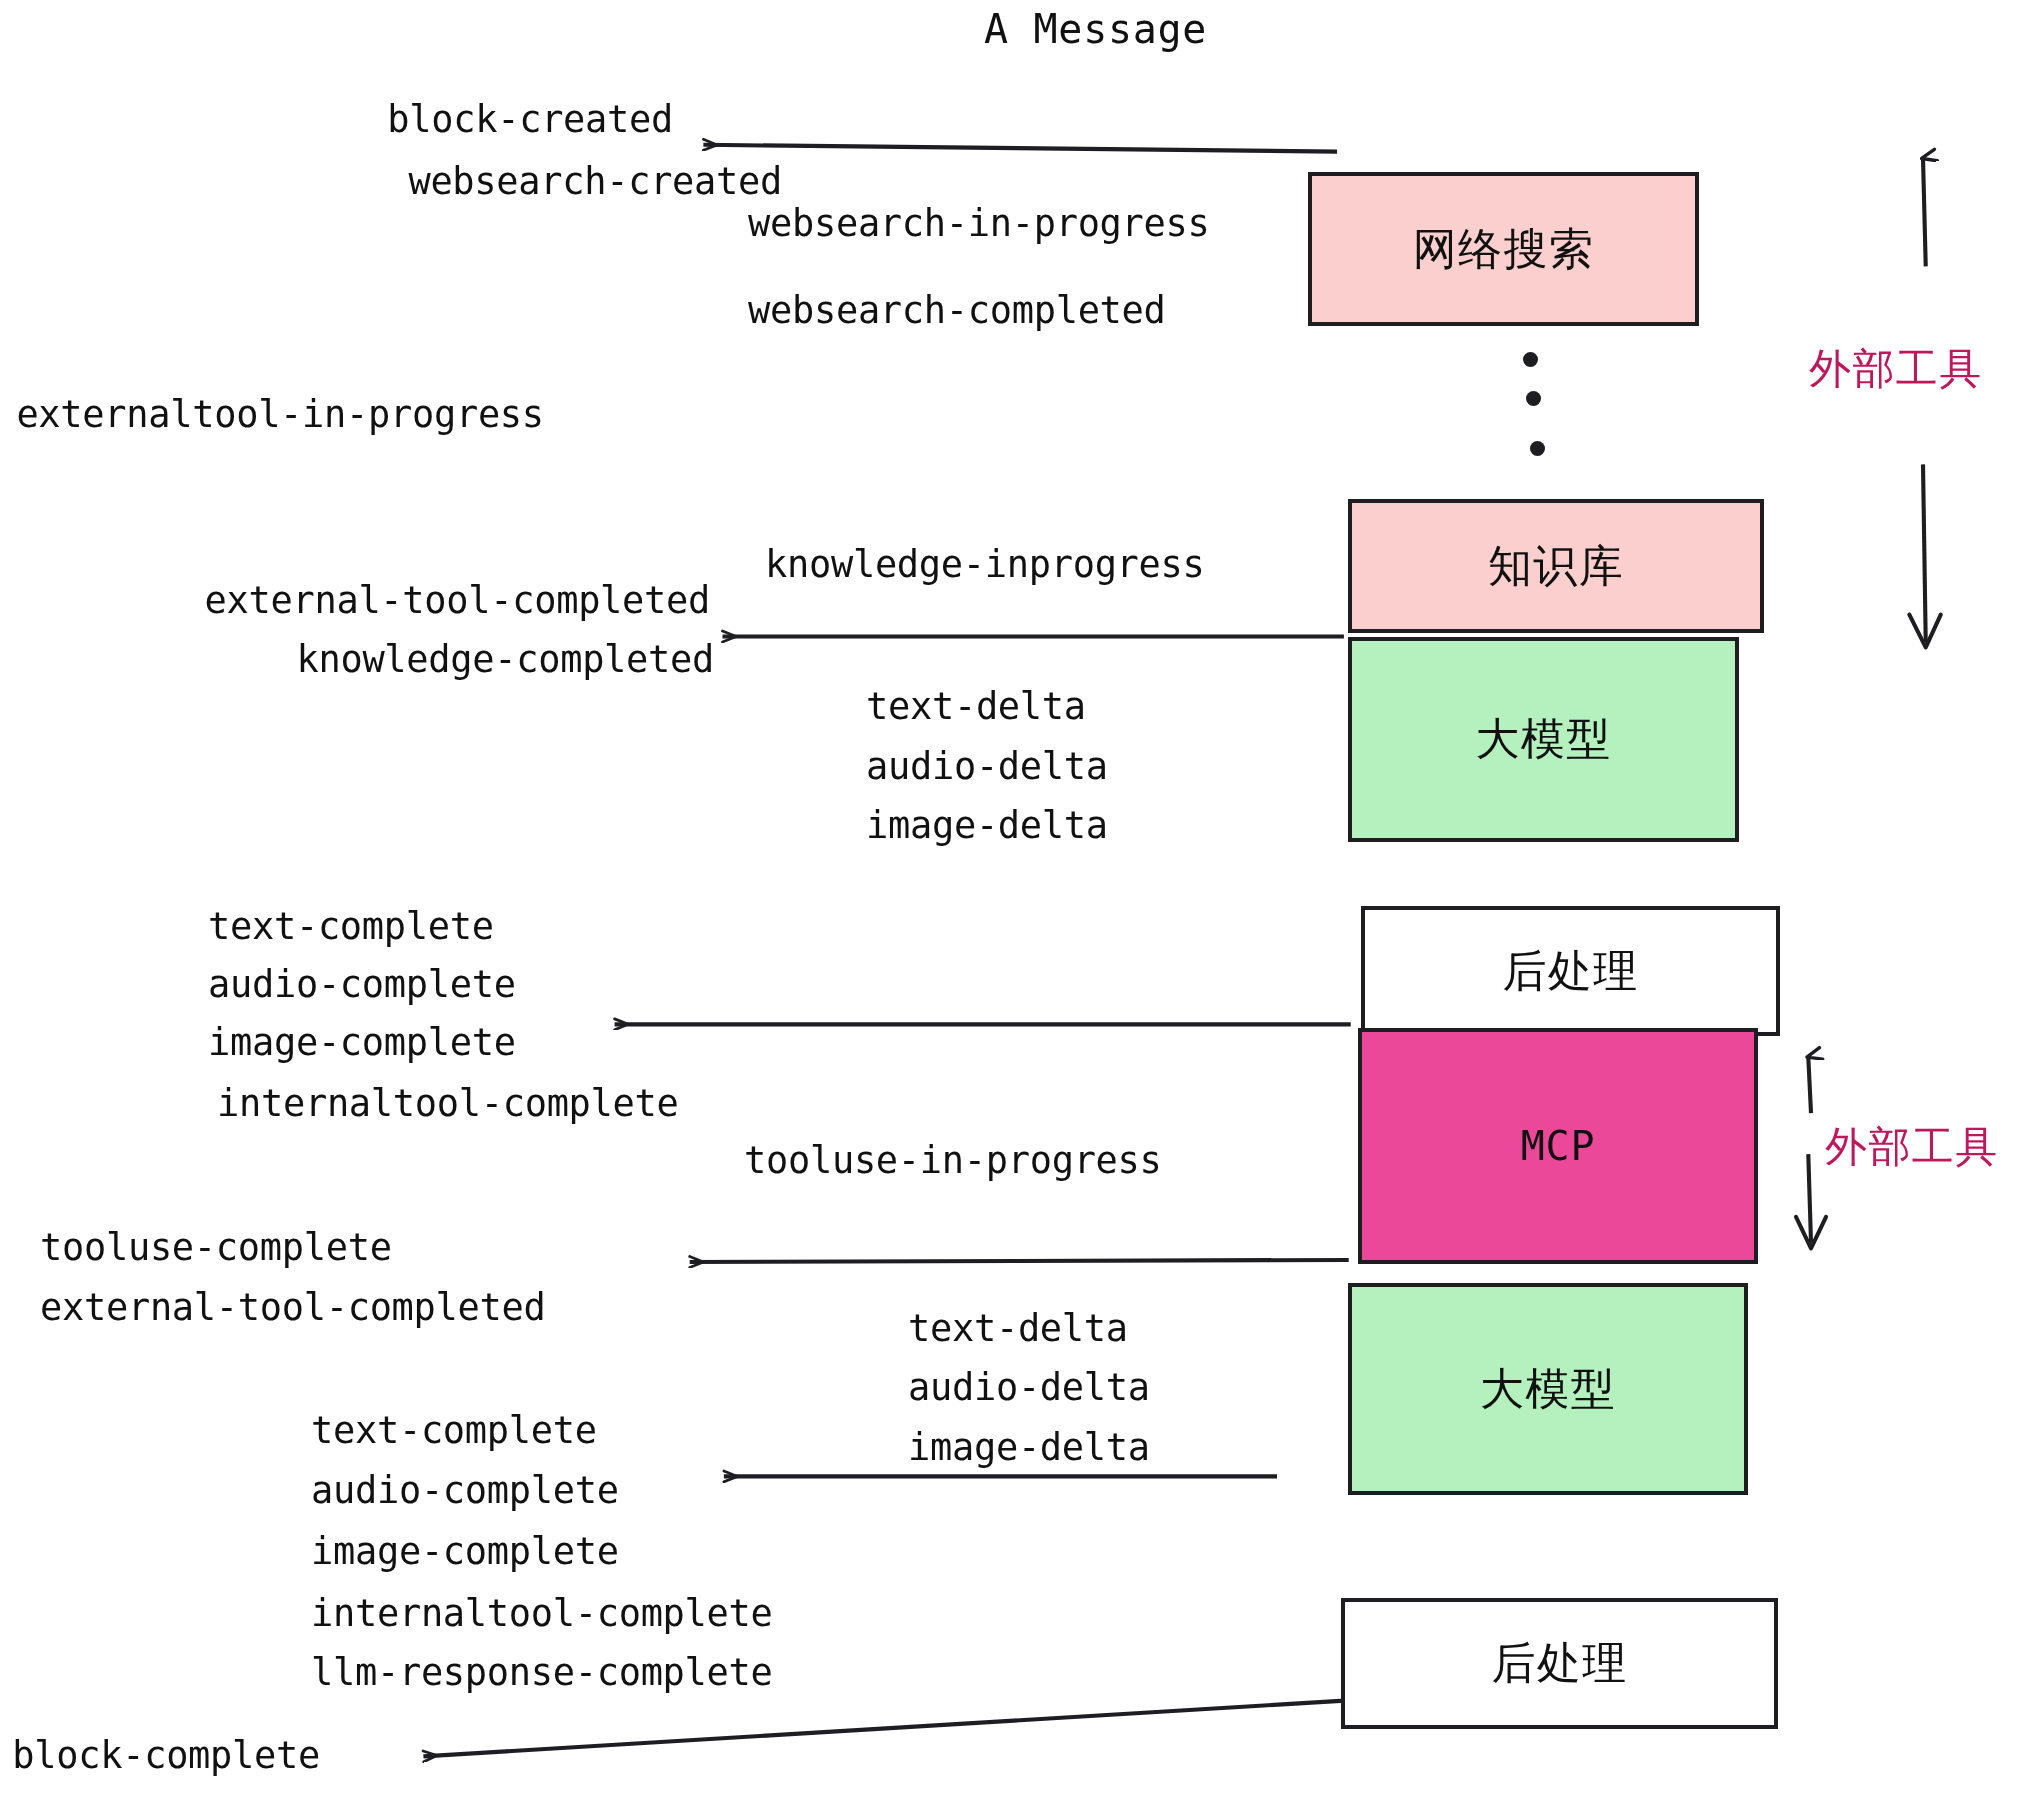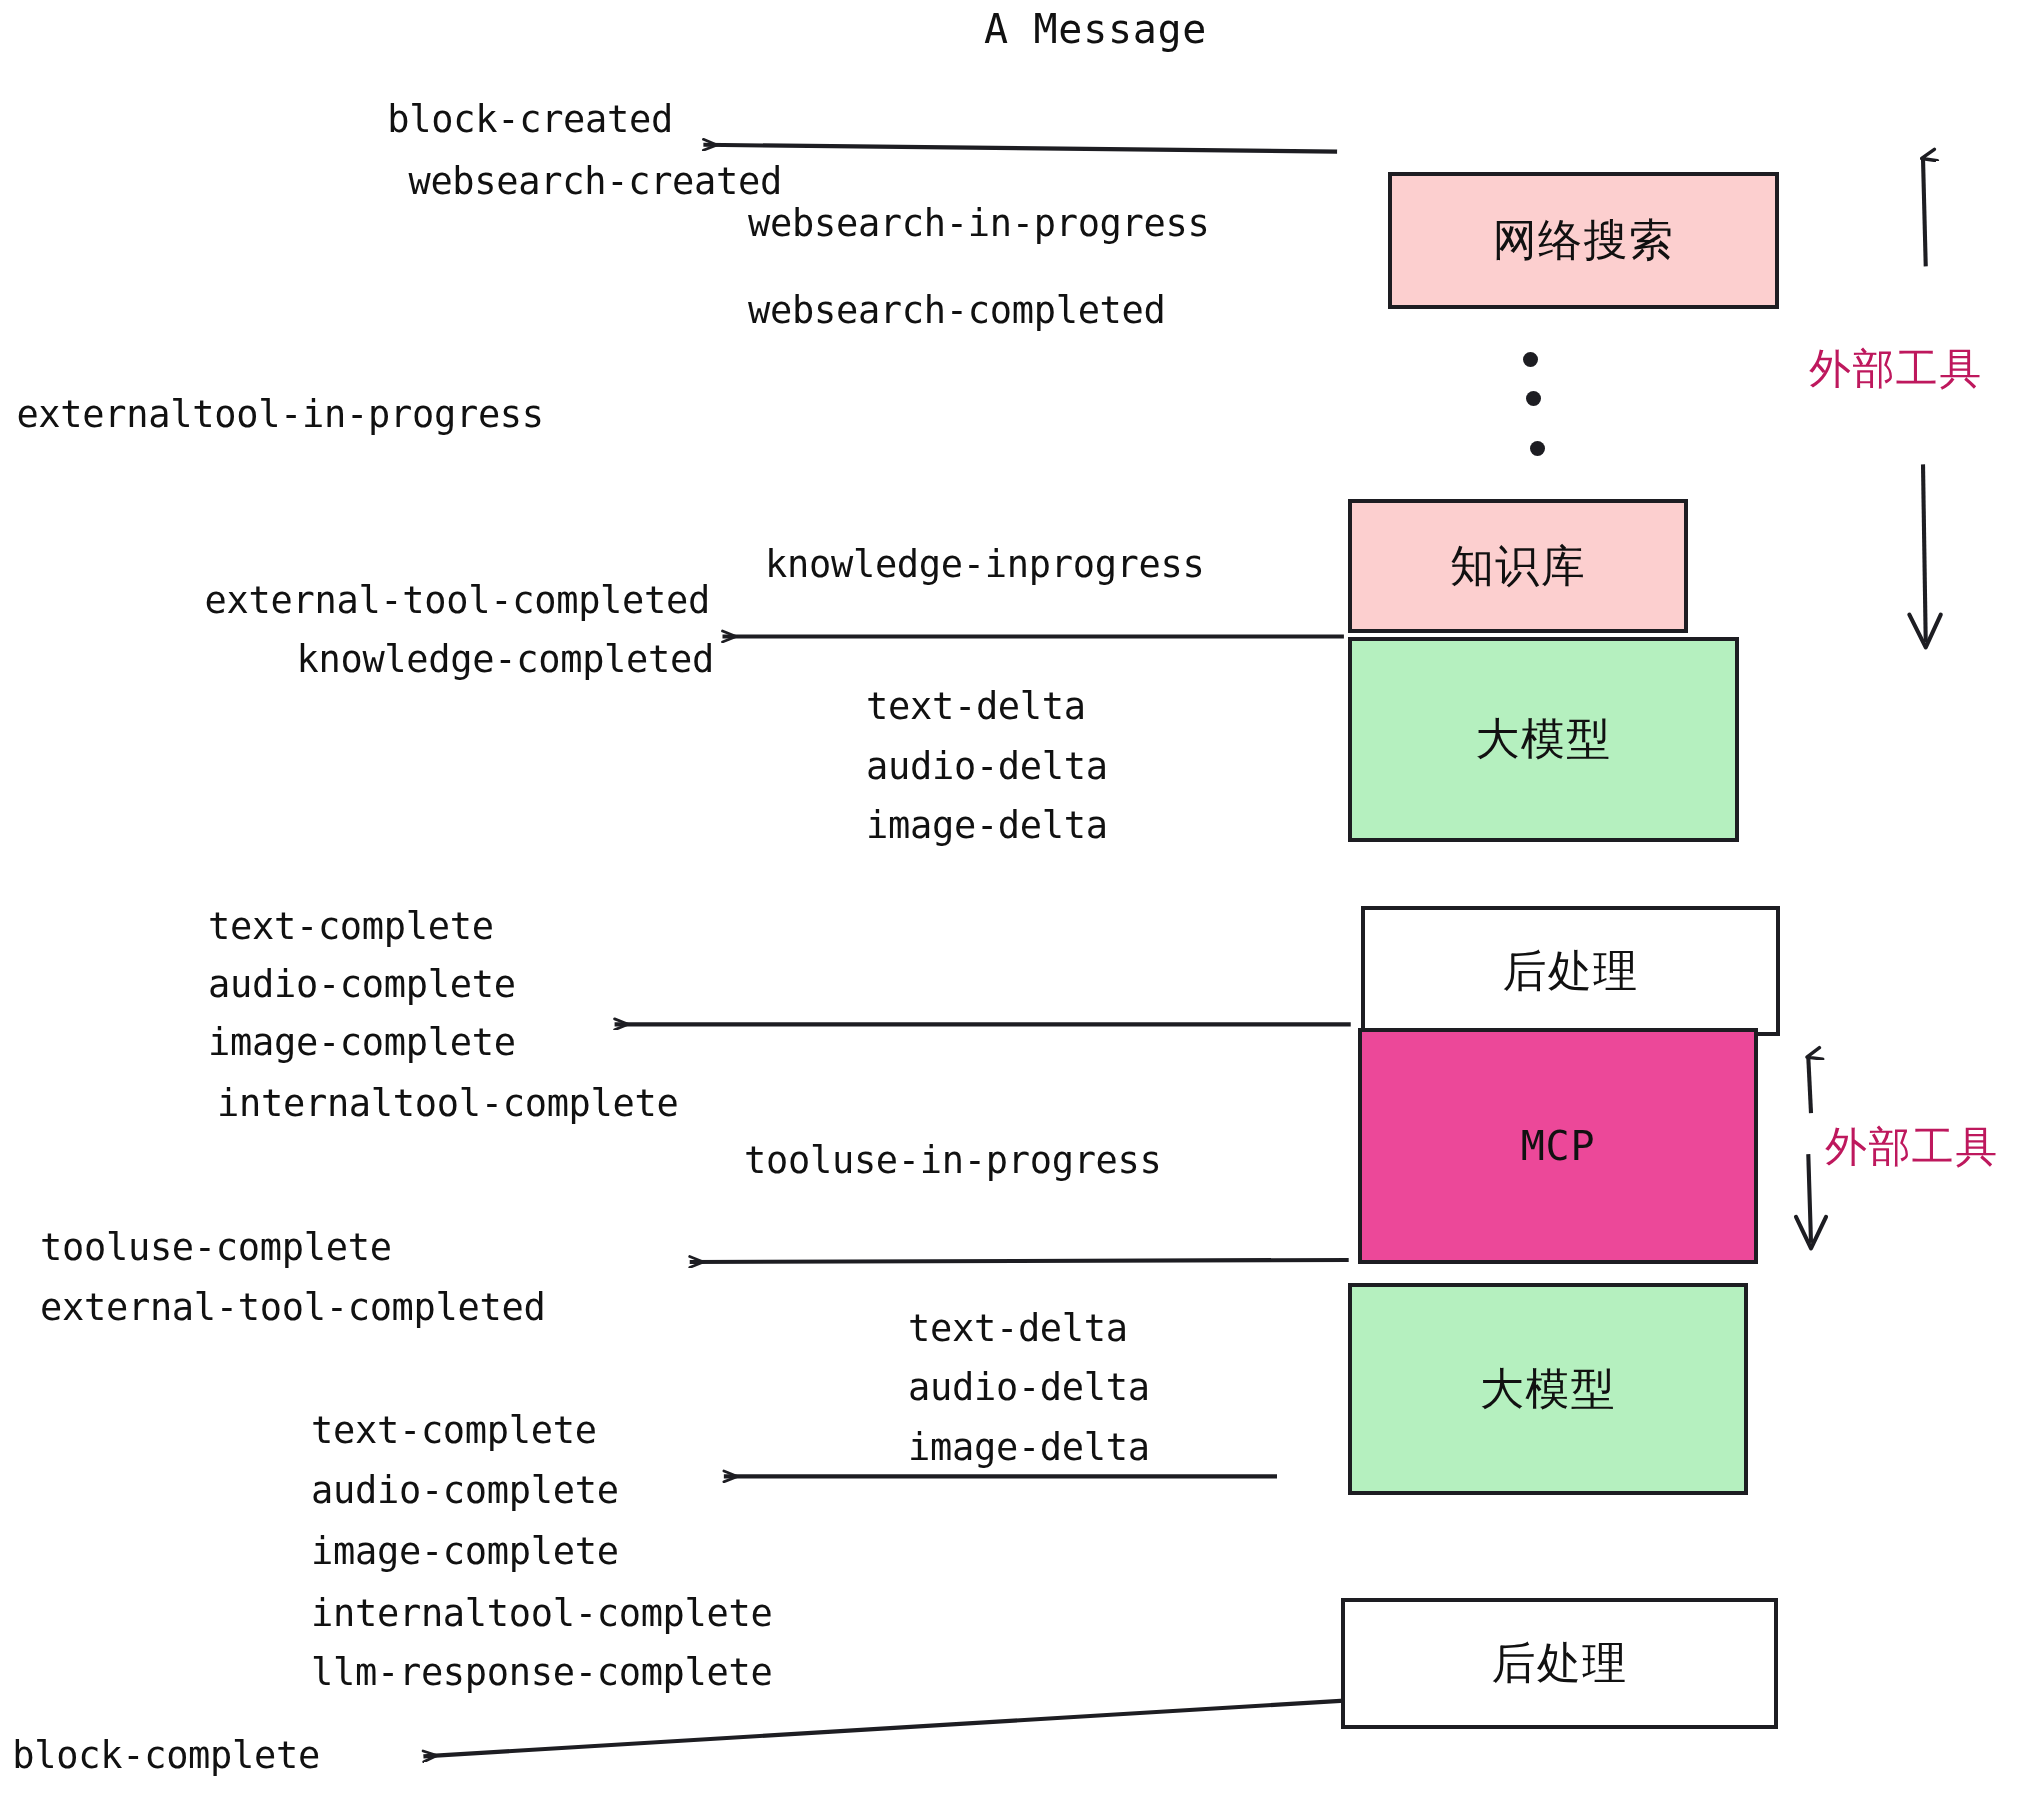--- a/index.html
+++ b/index.html
@@ -139,25 +139,25 @@
   <div class="ev" style="left:908px;top:1369px;">audio-delta</div>
   <div class="ev" style="left:908px;top:1429px;">image-delta</div>
 
   <div class="ev" style="left:311px;top:1412px;">text-complete</div>
   <div class="ev" style="left:311px;top:1472px;">audio-complete</div>
   <div class="ev" style="left:311px;top:1533px;">image-complete</div>
   <div class="ev" style="left:311px;top:1595px;">internaltool-complete</div>
   <div class="ev" style="left:311px;top:1654px;">llm-response-complete</div>
   <div class="ev" style="left:12.3px;top:1737px;">block-complete</div>
 
-  <div class="box pink" style="left:1388px;top:172px;width:391px;height:137px;">
+  <div class="box pink" style="left:1308px;top:172px;width:391px;height:154px;">
     <span class="cjk">网络搜索</span>
   </div>
 
-  <div class="box pink" style="left:1348px;top:499px;width:340px;height:134px;">
+  <div class="box pink" style="left:1348px;top:499px;width:416px;height:134px;">
     <span class="cjk">知识库</span>
   </div>
 
   <div class="box green" style="left:1348px;top:637px;width:391px;height:205px;">
     <span class="cjk">大模型</span>
   </div>
 
   <div class="box white" style="left:1361px;top:891px;width:419px;height:130px;">
     <span class="cjk">后处理</span>
   </div>

